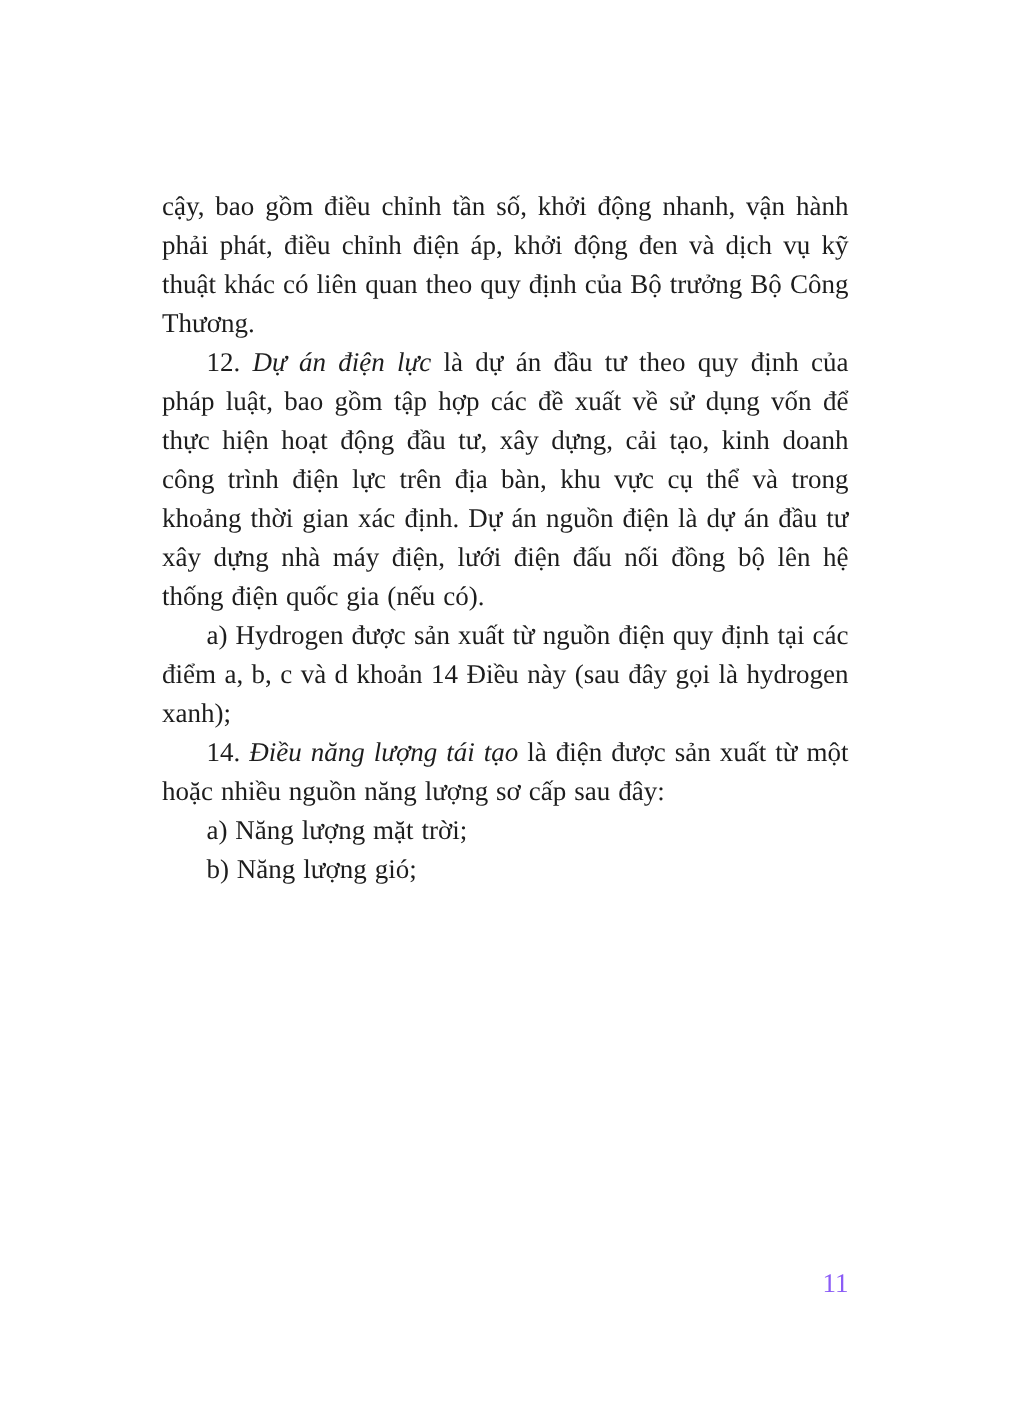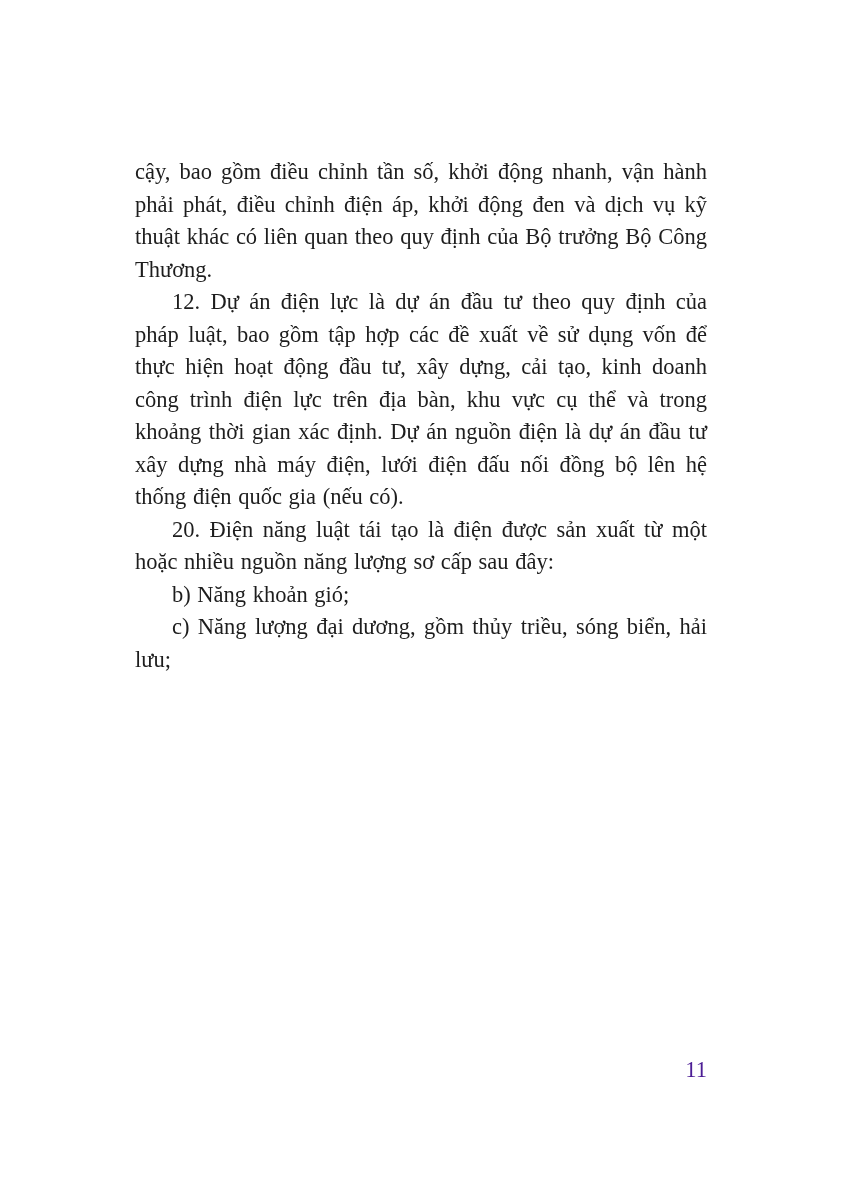--- a/index.html
+++ b/index.html
@@ -32,38 +32,40 @@
     font-size: 22.5px;
     line-height: 32.5px;
     text-align: justify;
     word-spacing: 1px;
     color: #1d1d1d;
   }
   p.para.indent {
     text-indent: 37px;
   }
   .italic {
+    font-style: italic;
     margin-top: 48px;
   }
   .page-number {
     position: absolute;
     left: 135px;
     top: 1054px;
     width: 572px;
     text-align: right;
     font-size: 22.5px;
     line-height: 32px;
-    color: #4c1d95;
+    color: #8b5cf6;
   }
 </style>
 </head>
 <body>
 
 <main class="page">
   <div class="text-block">
       <p class="para"><span>cậy, bao gồm điều chỉnh tần số, khởi động nhanh, vận hành phải phát, điều chỉnh điện áp, khởi động đen và dịch vụ kỹ thuật khác có liên quan theo quy định của Bộ trưởng Bộ Công Thương.</span></p>
       <p class="para indent"><span>12. </span><span class="italic">Dự án điện lực</span><span> là dự án đầu tư theo quy định của pháp luật, bao gồm tập hợp các đề xuất về sử dụng vốn để thực hiện hoạt động đầu tư, xây dựng, cải tạo, kinh doanh công trình điện lực trên địa bàn, khu vực cụ thể và trong khoảng thời gian xác định. Dự án nguồn điện là dự án đầu tư xây dựng nhà máy điện, lưới điện đấu nối đồng bộ lên hệ thống điện quốc gia (nếu có).</span></p>
-      <p class="para indent"><span>20. </span><span class="italic">Điện năng luật tái tạo</span><span> là điện được sản xuất từ một hoặc nhiều nguồn năng lượng sơ cấp sau đây:</span></p>
-      <p class="para indent"><span>b) Năng khoản gió;</span></p>
-      <p class="para indent"><span>c) Năng lượng đại dương, gồm thủy triều, sóng biển, hải lưu;</span></p>
+      <p class="para indent"><span>a) Hydrogen được sản xuất từ nguồn điện quy định tại các điểm a, b, c và d khoản 14 Điều này (sau đây gọi là hydrogen xanh);</span></p>
+      <p class="para indent"><span>14. </span><span class="italic">Điều năng lượng tái tạo</span><span> là điện được sản xuất từ một hoặc nhiều nguồn năng lượng sơ cấp sau đây:</span></p>
+      <p class="para indent"><span>a) Năng lượng mặt trời;</span></p>
+      <p class="para indent"><span>b) Năng lượng gió;</span></p>
     </div>
   <div class="page-number">11</div>
 </main>
 
 </body></html>

